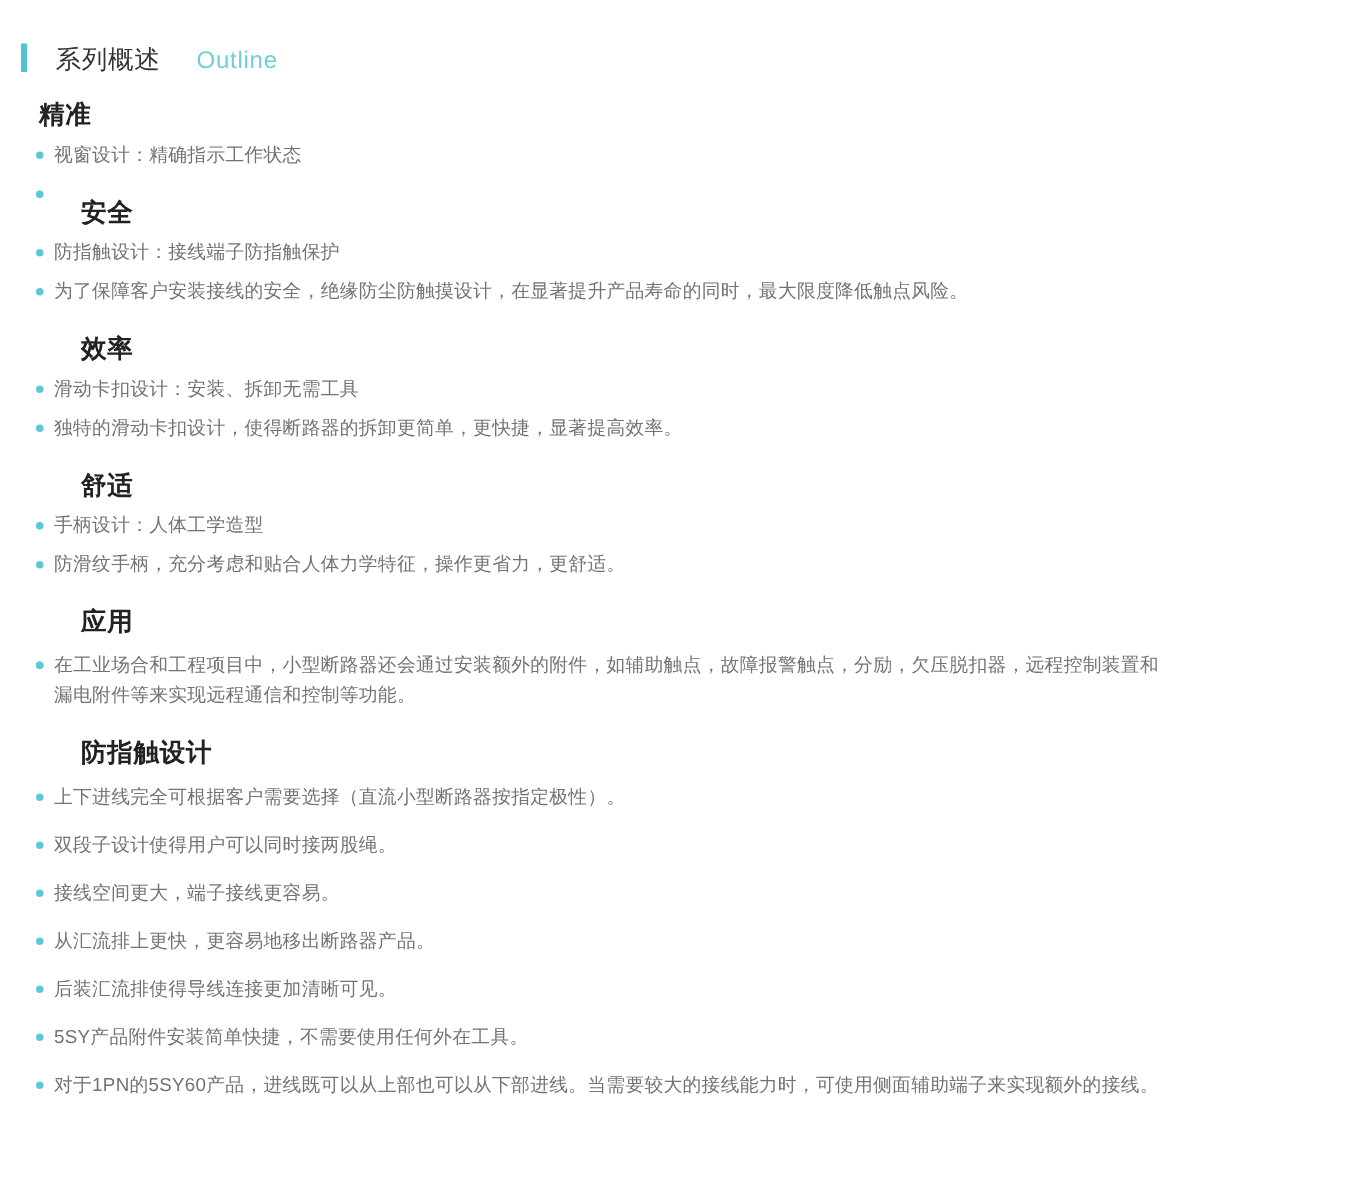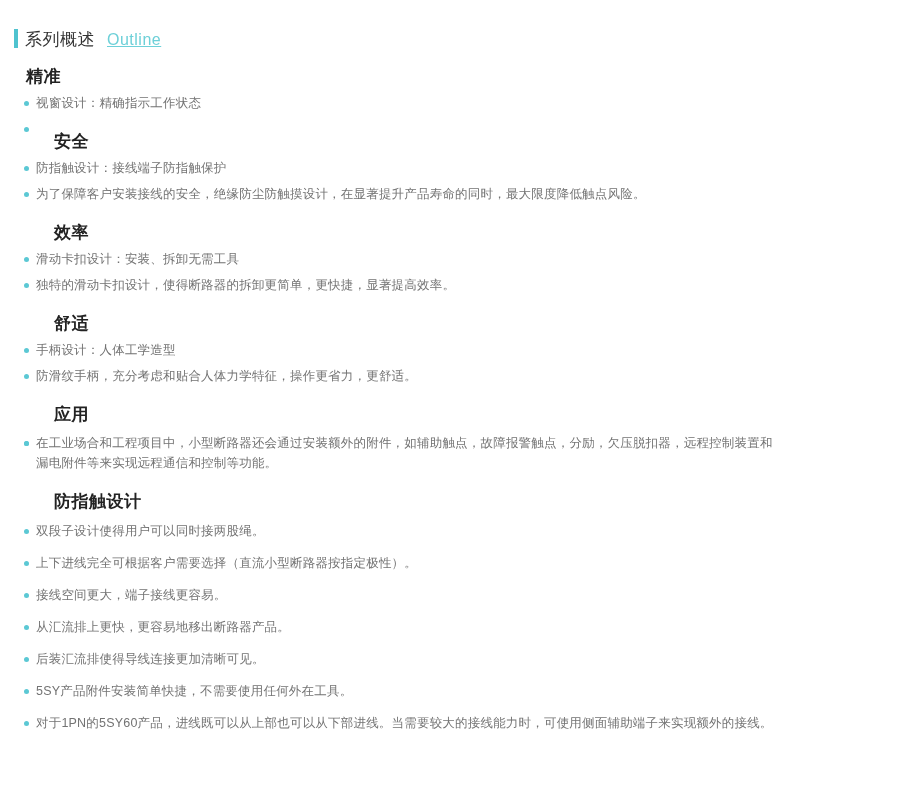--- a/index.html
+++ b/index.html
@@ -20,20 +20,21 @@
     height: 787px;
     box-sizing: border-box;
     padding: 26px 14px 0 14px;
   }
   
   .header {
     display: flex;
     align-items: baseline;
     margin: 0 0 14px 0;
     padding-left: 0;
+    gap: 12px;
   }
   .header-bar {
     width: 4px;
     height: 19px;
     background: #4fc3cf;
     margin-right: 7px;
     position: relative;
     top: 3px;
     flex: 0 0 auto;
   }
@@ -41,21 +42,20 @@
     font-size: 17px;
     color: #333333;
     font-weight: normal;
     letter-spacing: 0.5px;
   }
   .header-title-en {
     font-size: 16px;
     color: #6dd0d8;
     margin-left: 12px;
     letter-spacing: 0.5px;
-    text-decoration: underline;
   }
   
   .section {
     margin-bottom: 2px;
   }
   .section-title {
     font-size: 17px;
     font-weight: bold;
     color: #222222;
     margin: 0 0 7px 12px;
@@ -185,28 +185,28 @@
         <span>漏电附件等来实现远程通信和控制等功能。</span>
       </li>
     </ul>
   </div>
 
   <div class="section spaced highlights">
     <div class="section-title">防指触设计</div>
     <ul class="bullet-list">
       <li class="bullet-item">
         <span class="dot"></span>
+        <span>上下进线完全可根据客户需要选择（直流小型断路器按指定极性）。</span>
+      </li>
+      <li class="bullet-item">
+        <span class="dot"></span>
         <span>双段子设计使得用户可以同时接两股绳。</span>
       </li>
       <li class="bullet-item">
         <span class="dot"></span>
-        <span>上下进线完全可根据客户需要选择（直流小型断路器按指定极性）。</span>
-      </li>
-      <li class="bullet-item">
-        <span class="dot"></span>
         <span>接线空间更大，端子接线更容易。</span>
       </li>
       <li class="bullet-item">
         <span class="dot"></span>
         <span>从汇流排上更快，更容易地移出断路器产品。</span>
       </li>
       <li class="bullet-item">
         <span class="dot"></span>
         <span>后装汇流排使得导线连接更加清晰可见。</span>
       </li>

